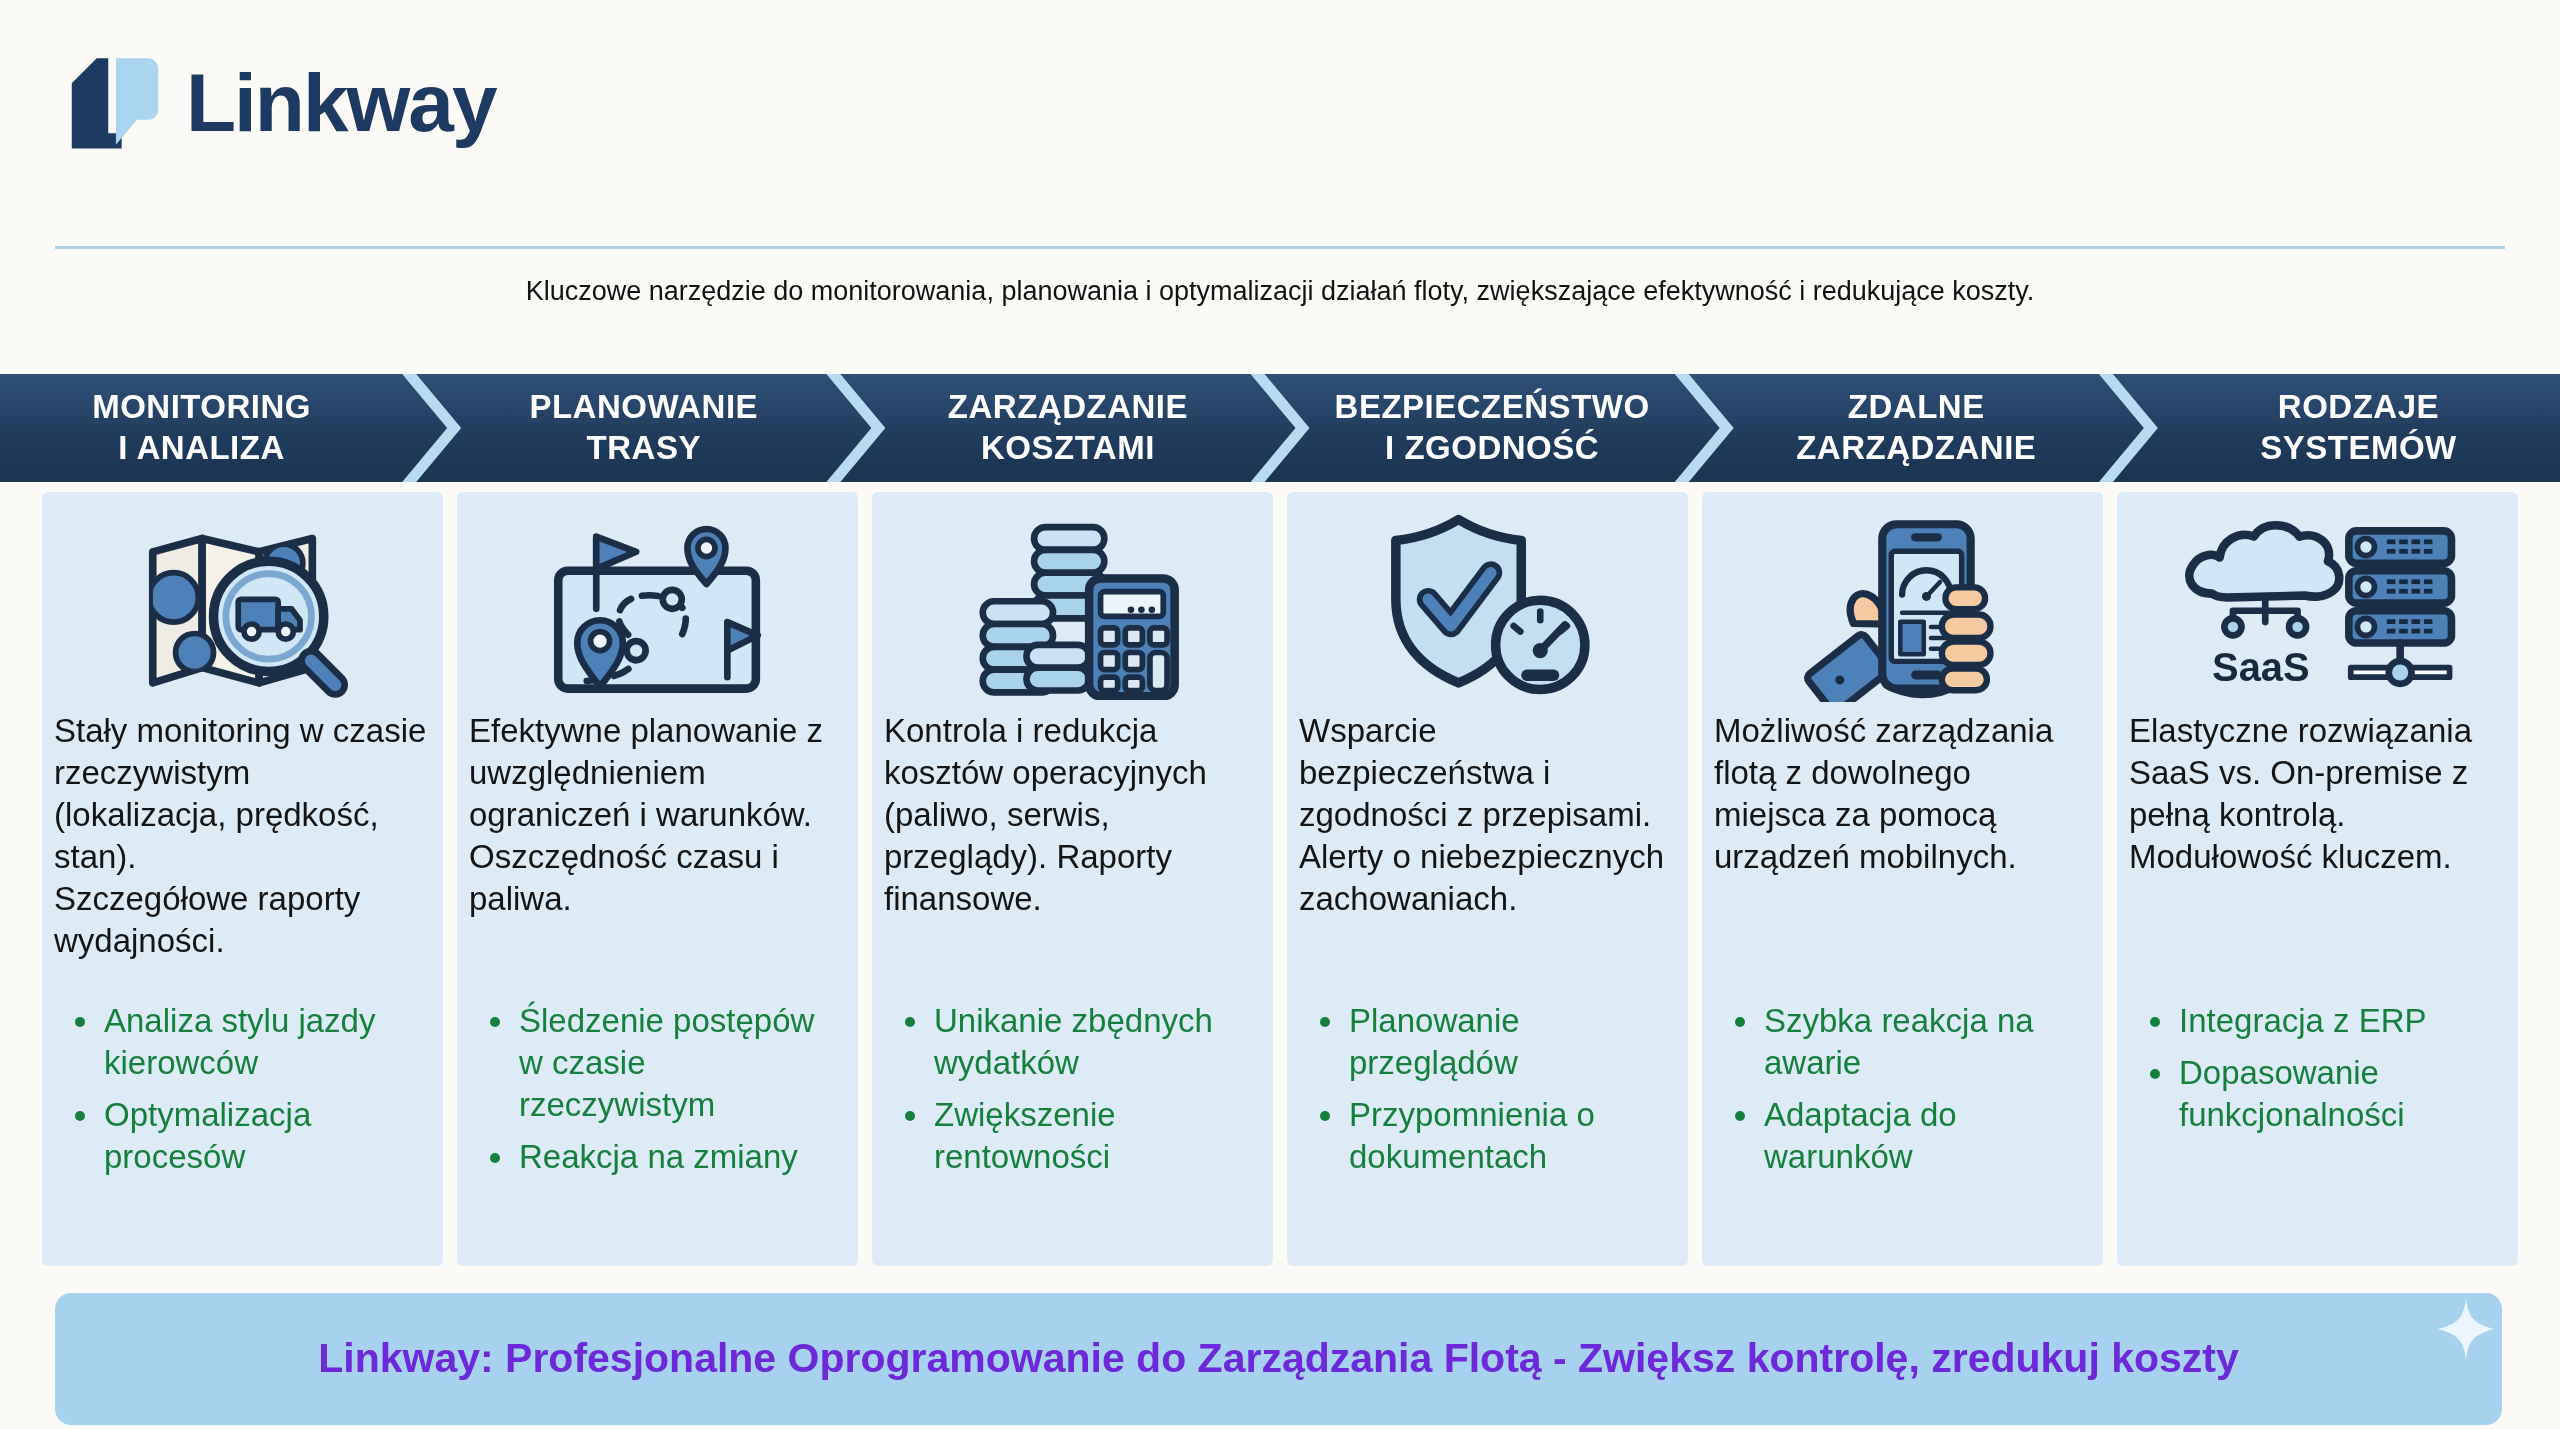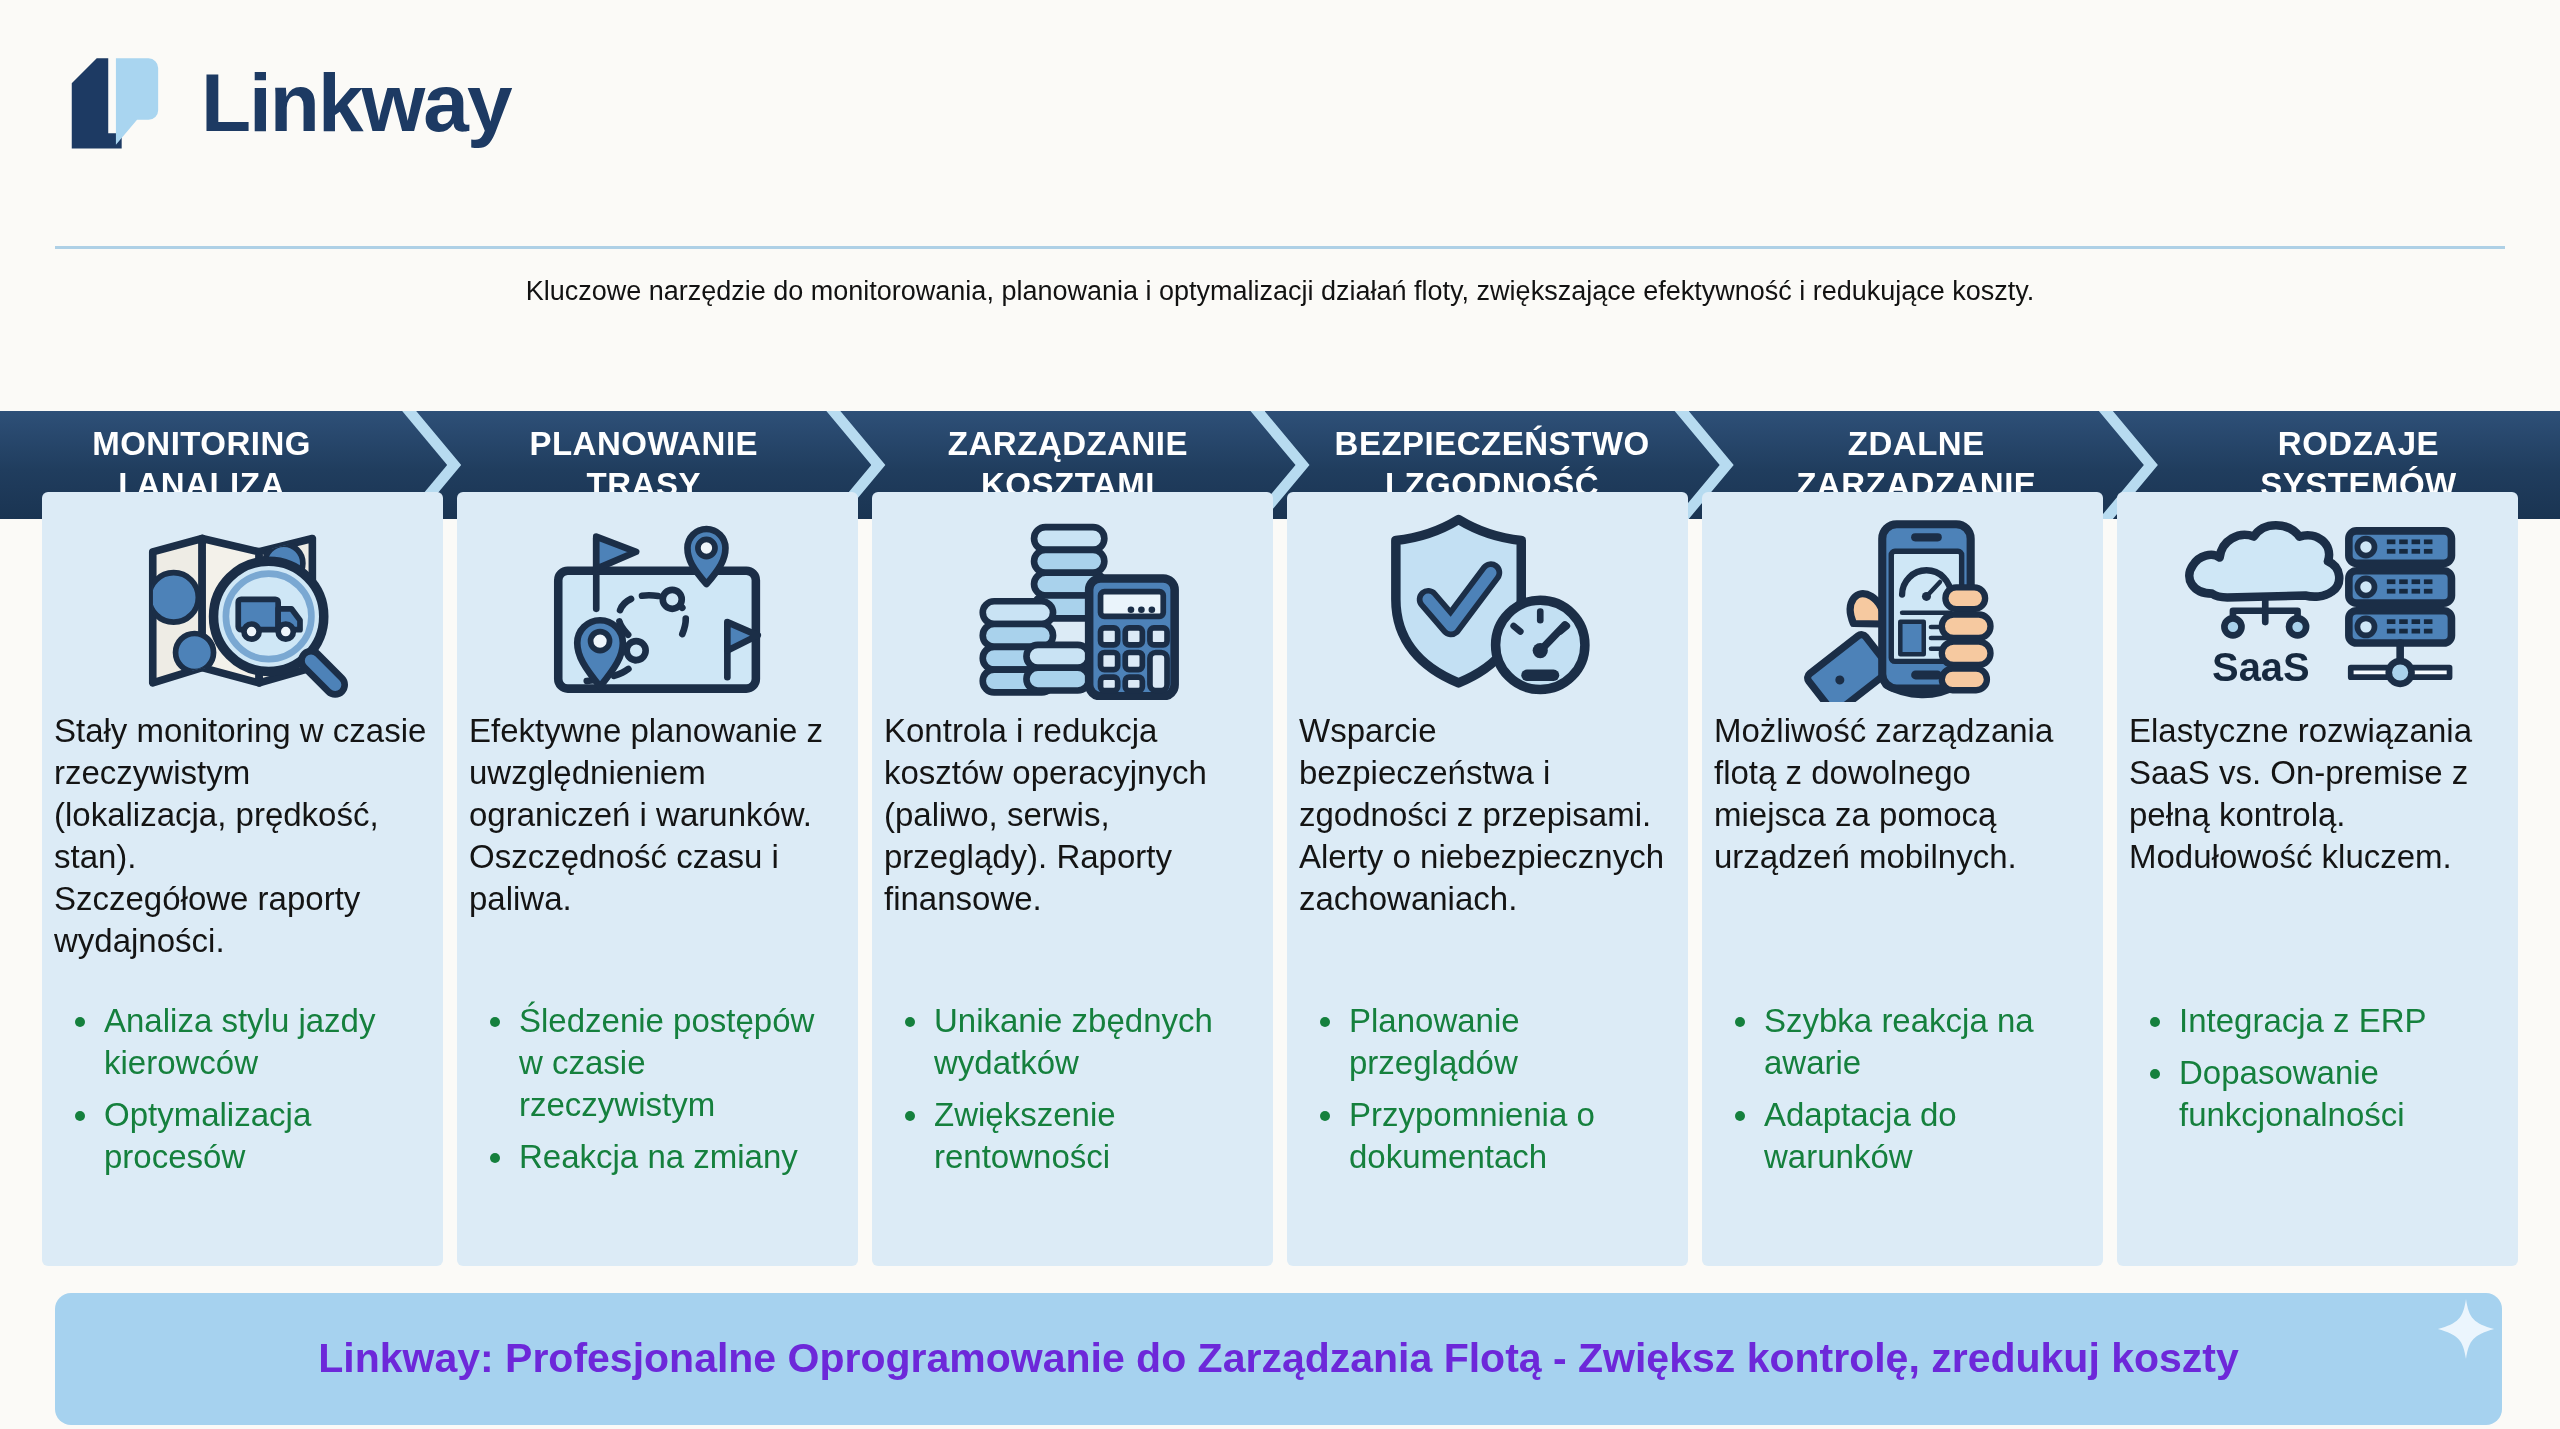--- a/index.html
+++ b/index.html
@@ -1,29 +1,29 @@
 <!DOCTYPE html>
 <html><head>
 <meta charset="utf-8">
 <style>
   html,body{margin:0;padding:0;background:#fbfaf7;}
   .canvas{position:relative;width:2560px;height:1429px;overflow:hidden;
           background:#fbfaf7;font-family:"Liberation Sans",sans-serif;color:#141414;}
 
   
-  .logo{position:absolute;left:66px;top:52px;display:flex;align-items:center;gap:39px;}
+  .logo{position:absolute;left:66px;top:52px;display:flex;align-items:center;gap:24px;}
   .logo-text{font-size:82px;font-weight:700;color:#1d3a63;letter-spacing:-2px;line-height:1;}
   .title{position:absolute;left:612px;right:34px;top:26px;text-align:center;
          font-size:63px;font-weight:700;color:#1f3c66;line-height:1.22;letter-spacing:-1px;}
   .divider{position:absolute;top:246px;left:55px;right:55px;height:3px;background:#aed0e6;}
   .subtitle{position:absolute;top:276px;left:70px;right:70px;text-align:center;
             font-size:27px;font-weight:500;color:#121212;}
 
   
-  .banner-row{position:absolute;top:374px;left:0;right:0;height:108px;display:flex;background:#b7dbf0;margin-top:37px;}
+  .banner-row{position:absolute;top:374px;left:0;right:0;height:108px;display:flex;background:#b7dbf0;}
   .seg{flex:1;display:flex;flex-direction:column;align-items:center;justify-content:center;
        background:linear-gradient(180deg,#2e5078 0%,#203d5e 55%,#1a3452 100%);
        color:#fff;font-weight:700;font-size:33px;line-height:1.24;letter-spacing:.5px;text-align:center;
        clip-path:polygon(0 0,calc(100% - 45px) 0,100% 50%,calc(100% - 45px) 100%,0 100%,45px 50%);
        padding:0 40px;box-sizing:border-box;}
   .seg + .seg{margin-left:-31px;}
   .seg:first-child{clip-path:polygon(0 0,calc(100% - 45px) 0,100% 50%,calc(100% - 45px) 100%,0 100%);
        padding-left:14px;padding-right:58px;}
   .seg:last-child{clip-path:polygon(0 0,100% 0,100% 100%,0 100%,45px 50%);
        padding-left:58px;padding-right:14px;}

